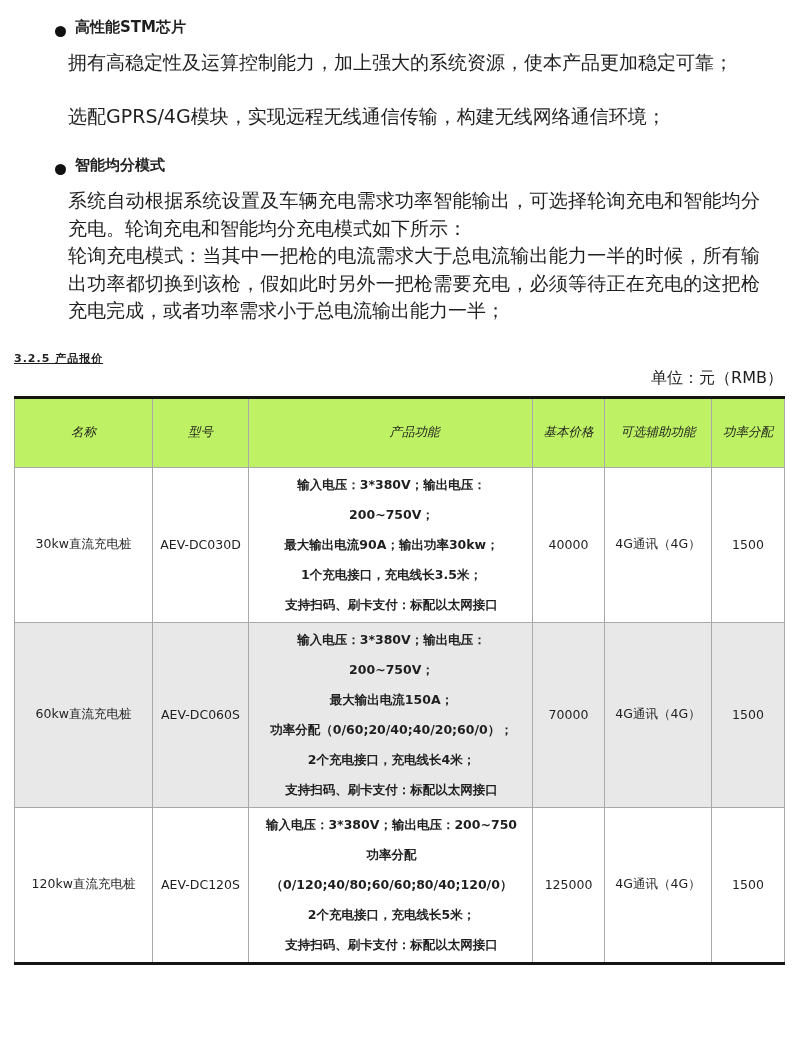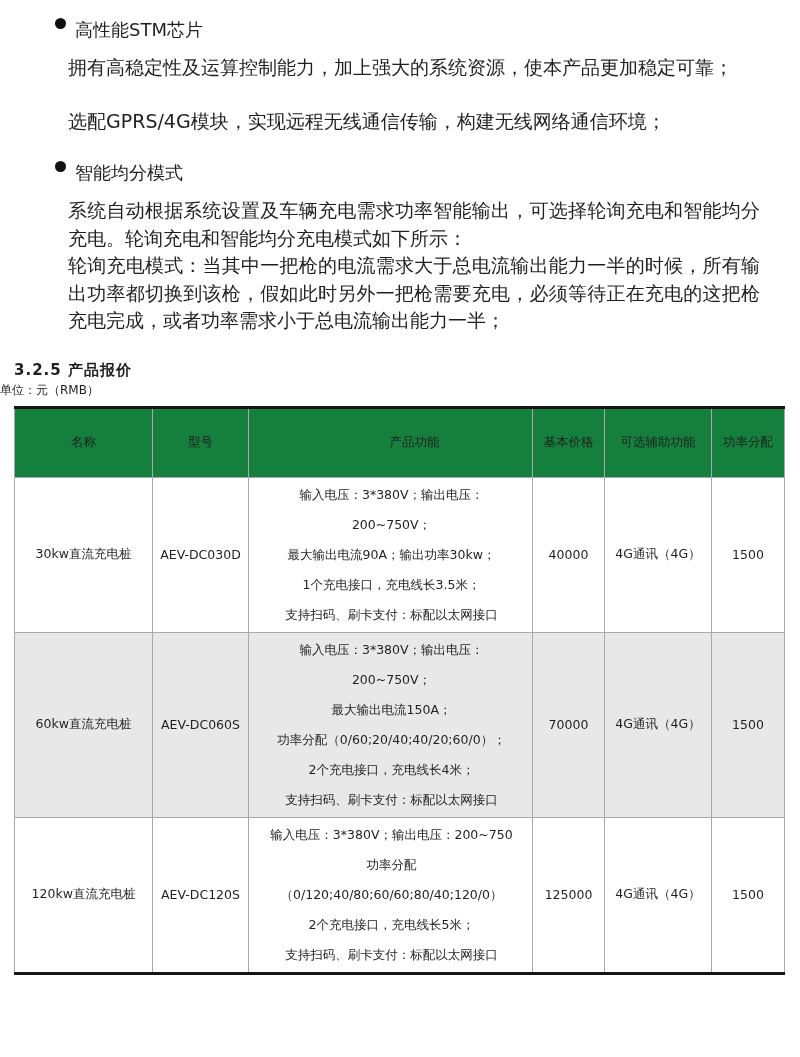--- a/index.html
+++ b/index.html
@@ -12,49 +12,50 @@
     background: #ffffff;
     color: #1f1f1f;
     font-family: "DejaVu Sans", "Liberation Sans", sans-serif;
     padding-top: 18px;
   }
   
   .features { padding: 0 40px 0 55px; }
   .feature { margin-bottom: 26px; }
   .feature-title-row {
     display: flex;
-    align-items: flex-start;
+    align-items: flex-end;
     margin-bottom: 12px;
-    font-size: 18px;
-    font-weight: normal;
+    font-size: 15px;
+    font-weight: bold;
   }
   .bullet {
     width: 11px; height: 11px;
     border-radius: 50%;
     background: #111111;
     margin-right: 9px;
     flex: 0 0 auto;
   }
   .feature-body { padding-left: 13px; }
   .feature-body p {
     font-size: 19px;
     line-height: 27.5px;
     text-align: justify;
   }
   
   .section-title {
     margin: 24px 0 0 14px;
-    font-size: 15px;
+    font-size: 11px;
     font-weight: bold;
     letter-spacing: 1px;
+    text-decoration: underline;
   }
   .unit-label {
-    margin: 2px 41px 0 0;
-    text-align: left;
-    font-size: 12px;
+    margin: 2px 17px 0 0;
+    text-align: right;
+    font-size: 16px;
   }
   
   table.pricing {
     margin: 7px 0 0 14px;
     width: 770px;
     border-collapse: collapse;
     table-layout: fixed;
     border-top: 3px solid #151515;
     border-bottom: 3px solid #151515;
     font-size: 12.5px;
@@ -64,31 +65,31 @@
   table.pricing col.c-feat   { width: 284px; }
   table.pricing col.c-price  { width: 72px;  }
   table.pricing col.c-opt    { width: 107px; }
   table.pricing col.c-mod    { width: 73px;  }
   table.pricing th, table.pricing td {
     border: 1px solid #a9a9a9;
     vertical-align: middle;
     text-align: center;
     font-weight: normal;
   }
-  table.pricing thead tr { height: 70px; background: #15803d; }
+  table.pricing thead tr { height: 70px; background: #bef264; font-style: italic; }
   table.pricing th.h-feat { text-align: center; padding-left: 48px; }
   tr.r1 { height: 123px; background: #ffffff; }
   tr.r2 { height: 149px; background: #e8e8e8; }
   tr.r3 { height: 123px; background: #ffffff; }
   td.feat-cell {
     text-align: left;
     padding: 2px 12px 2px 14px;
     line-height: 30px;
   }
-  td.feat-cell .feat-line { display: block; }
+  td.feat-cell .feat-line { display: block; font-weight: bold; }
 </style>
 </head>
 <body>
 
 <div class="page">
 
   <div class="features">
 
     <div class="feature">
       <div class="feature-title-row">

